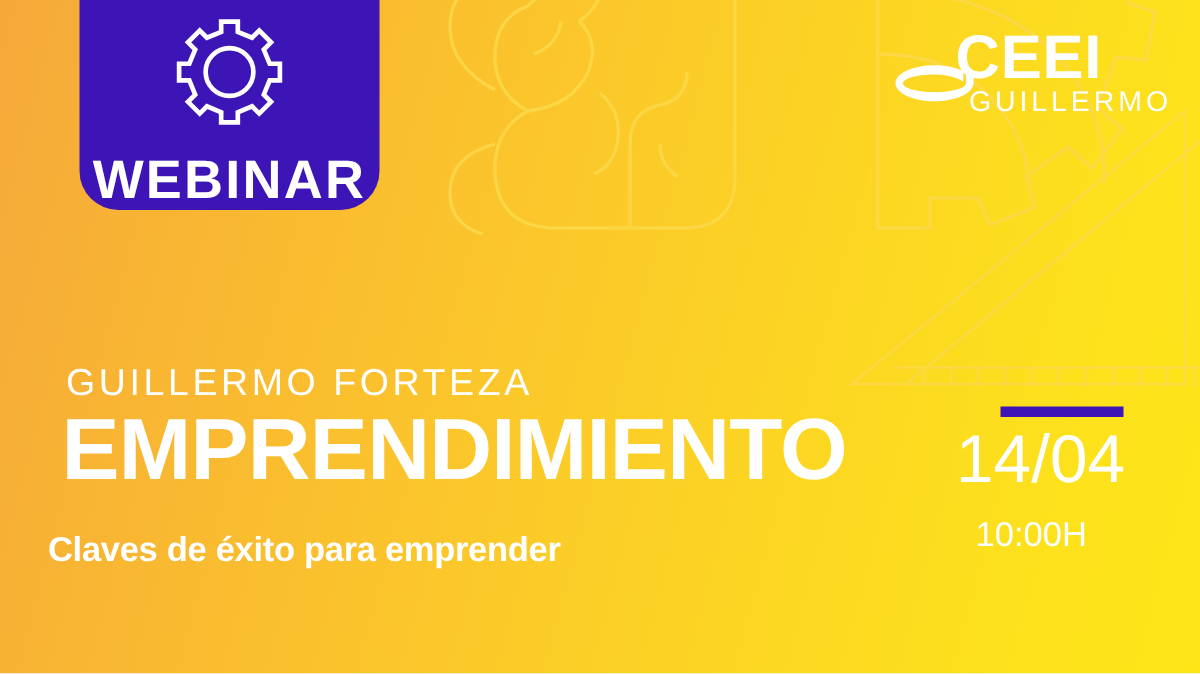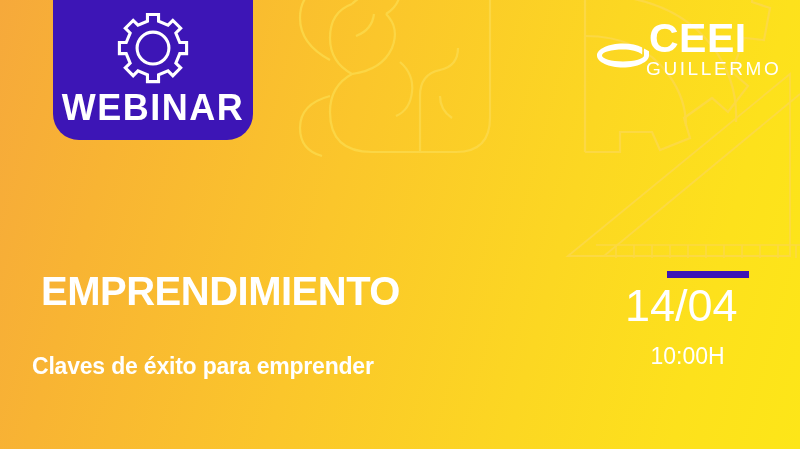--- a/index.html
+++ b/index.html
@@ -44,21 +44,21 @@
     flex-direction: column;
     align-items: center;
     justify-content: flex-start;
   }
   #webinar-badge .gear-wrap {
     margin-top: 24px;
     width: 74px;
     height: 74px;
   }
   #webinar-badge .badge-label {
-    margin-top: 6px;
+    margin-top: 18px;
     color: #ffffff;
     font-size: 36px;
     font-weight: bold;
     letter-spacing: 1.5px;
     line-height: 1;
   }
 
   
   #ceei-logo {
     position: absolute;
@@ -76,21 +76,20 @@
   }
   #ceei-logo .ceei-word {
     position: absolute;
     left: 45px;
     top: 0px;
     color: #ffffff;
     font-size: 41px;
     font-weight: bold;
     letter-spacing: 0.5px;
     line-height: 1;
-    margin-left: 12px;
   }
   #ceei-logo .valencia-word {
     position: absolute;
     left: 54px;
     top: 41px;
     color: #ffffff;
     font-size: 19px;
     font-weight: 300;
     letter-spacing: 2.6px;
     line-height: 1;
@@ -106,21 +105,21 @@
     font-weight: 300;
     letter-spacing: 2.4px;
     line-height: 1;
     white-space: nowrap;
   }
   #main-title {
     position: absolute;
     left: 41px;
     top: 271px;
     color: #ffffff;
-    font-size: 40px;
+    font-size: 58px;
     font-weight: bold;
     letter-spacing: -0.5px;
     line-height: 1;
     white-space: nowrap;
   }
   #subtitle {
     position: absolute;
     left: 32px;
     top: 355px;
     color: #ffffff;
@@ -138,21 +137,21 @@
     top: 271px;
     width: 82px;
     height: 7px;
     background: #3d15b6;
   }
   #event-date {
     position: absolute;
     left: 625px;
     top: 283px;
     width: 125px;
-    text-align: left;
+    text-align: right;
     color: #ffffff;
     font-size: 45px;
     font-weight: 300;
     line-height: 1;
     white-space: nowrap;
   }
   #event-time {
     position: absolute;
     left: 625px;
     top: 345px;
@@ -258,20 +257,21 @@
                  C10 21.8 19.4 24.4 31 24.4
                  C42.6 24.4 52 21.8 52 18.5
                  L52 11.6
                  L57 14.2 Z" fill="#ffffff"></path>
       </svg>
     </span>
     <span class="ceei-word">CEEI</span>
     <span class="valencia-word">GUILLERMO</span>
   </div>
 
+  <div id="speaker-name">GUILLERMO FORTEZA</div>
   <div id="main-title">EMPRENDIMIENTO</div>
   <div id="subtitle">Claves de éxito para emprender</div>
 
   <div id="purple-rule"></div>
   <div id="event-date">14/04</div>
   <div id="event-time">10:00H</div>
 
 </div>
 
 </body></html>

